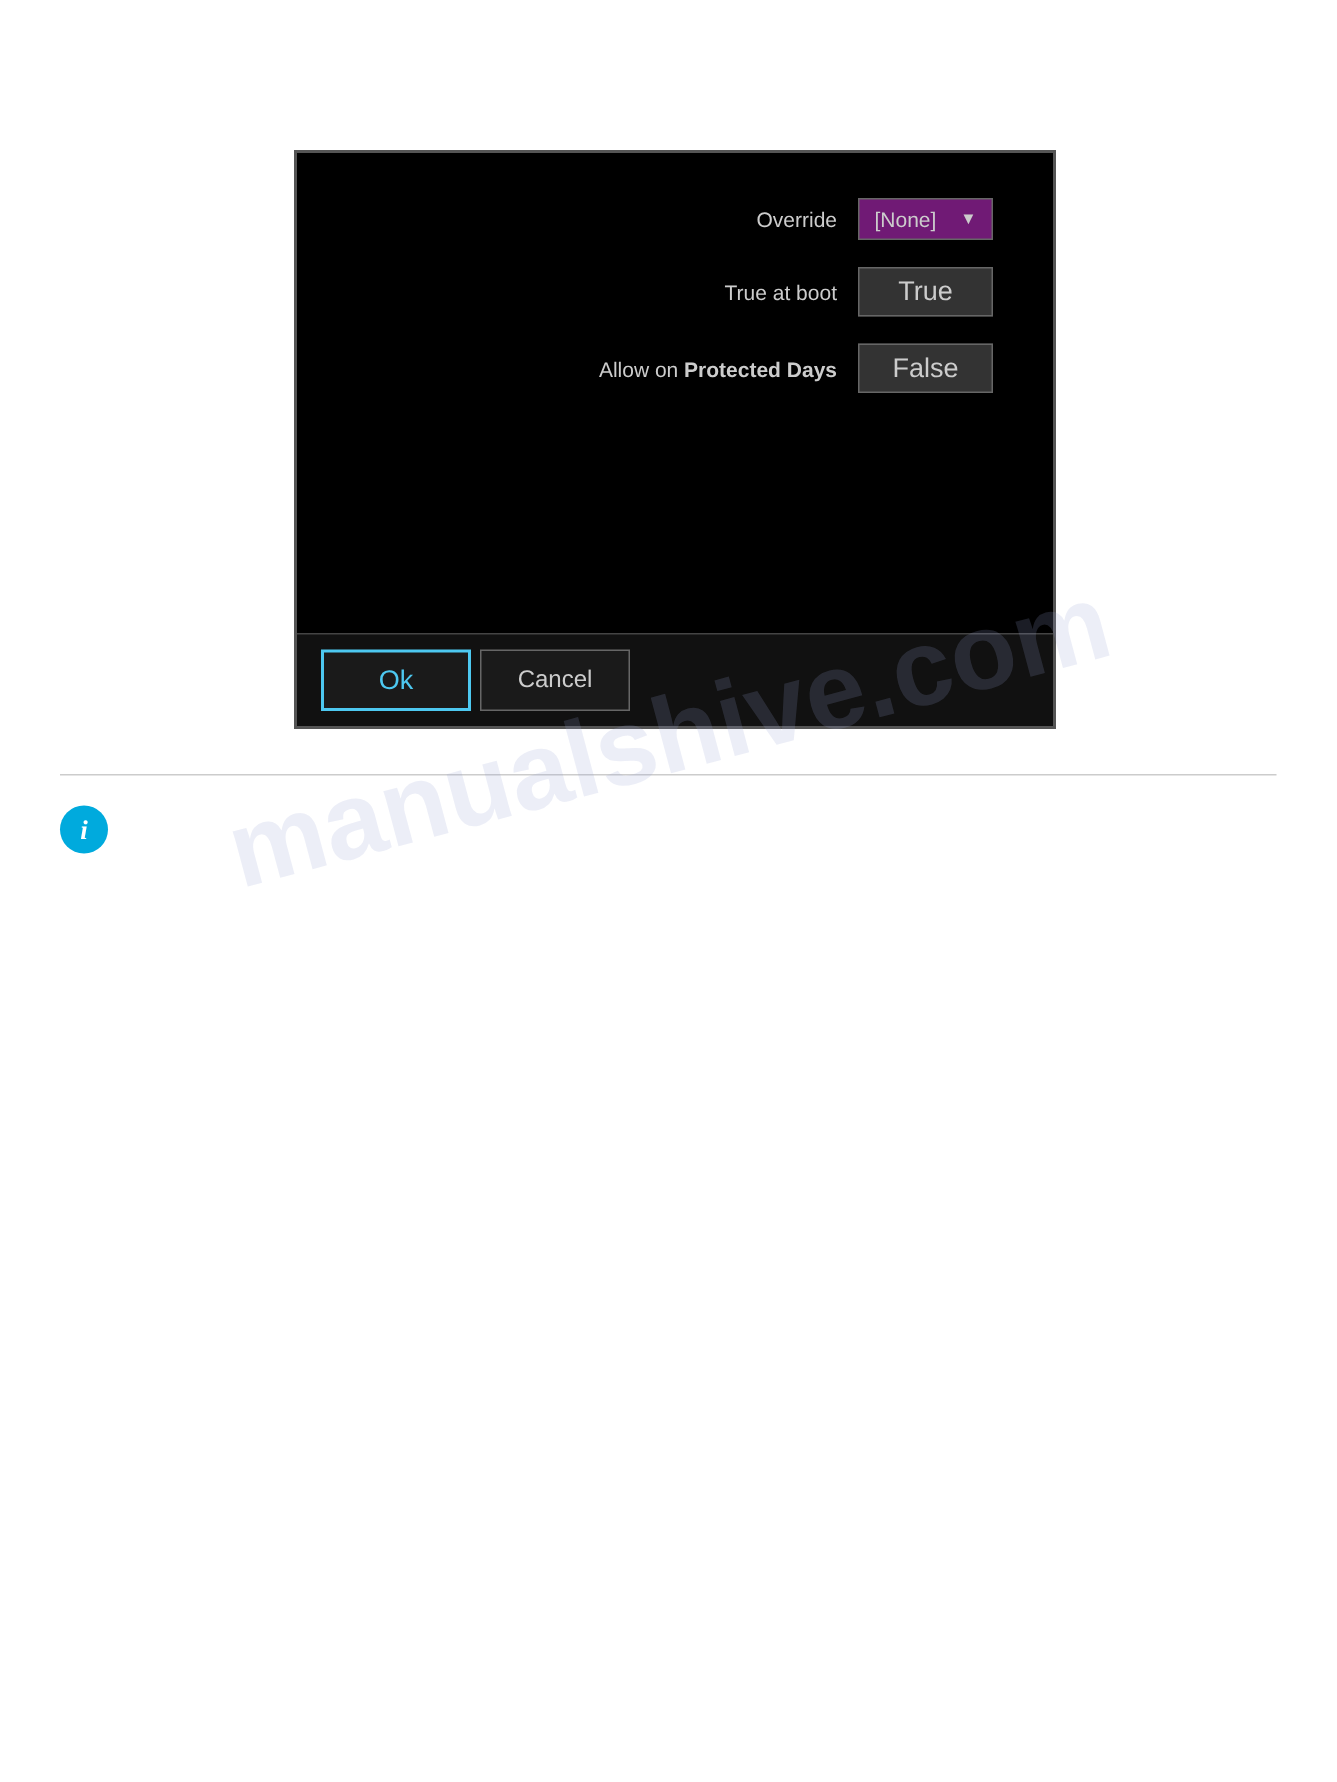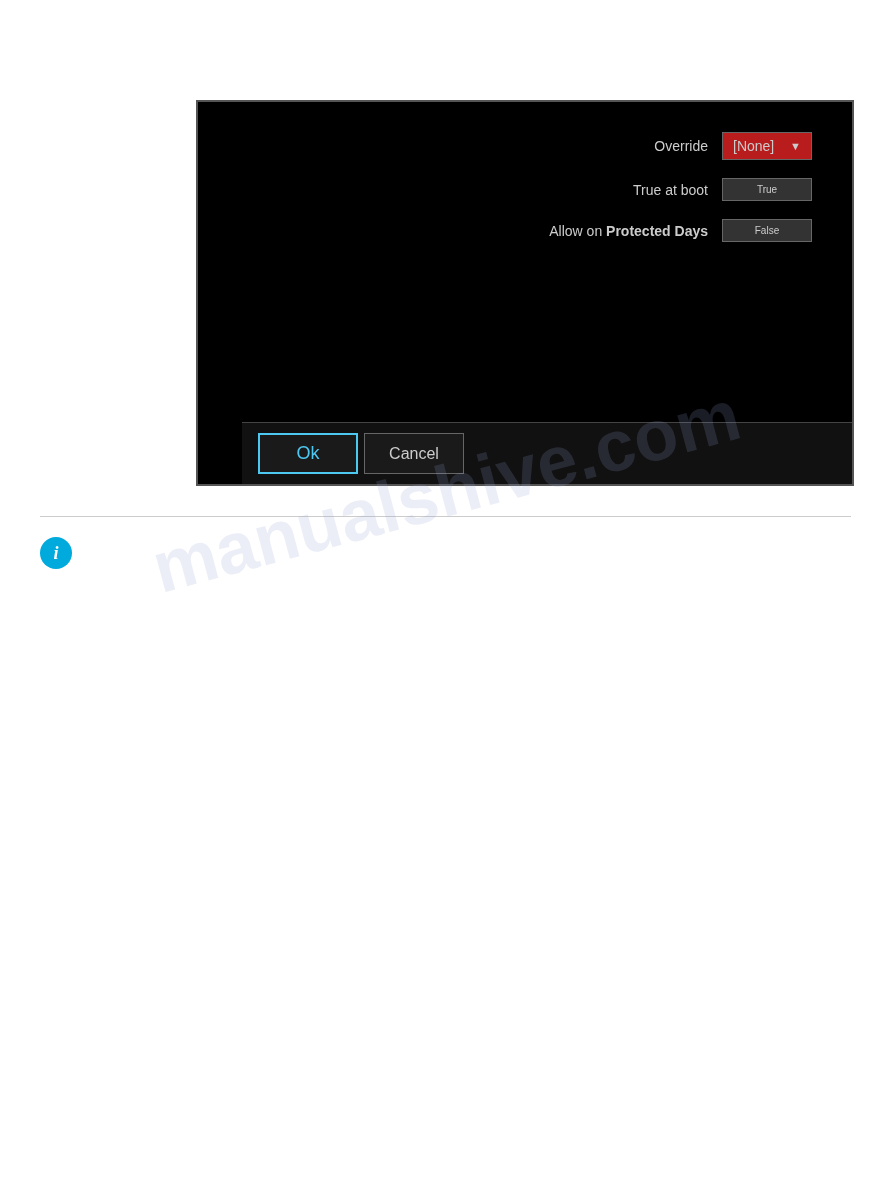--- a/index.html
+++ b/index.html
@@ -27,22 +27,21 @@
     
     .dialog-wrapper {
       margin: 0 auto;
       width: 590px;
       margin-left: 196px;
     }
 
     .dialog {
       background: #000000;
       border: 2px solid #555555;
-      width: 658px;
-      padding-left: 44px;
+      width: 508px;
     }
 
     .dialog-content {
       padding: 30px 40px 20px 40px;
       min-height: 320px;
     }
 
     .form-row {
       display: flex;
       align-items: center;
@@ -56,21 +55,21 @@
       text-align: right;
       margin-right: 14px;
       white-space: nowrap;
     }
 
     .form-label strong {
       font-weight: bold;
     }
 
     .form-control-select {
-      background: #b91c1c;
+      background: #701a75;
       color: #cccccc;
       border: 1px solid #666666;
       padding: 5px 10px;
       font-size: 14px;
       display: flex;
       align-items: center;
       cursor: pointer;
       min-width: 90px;
       justify-content: space-between;
     }
@@ -79,21 +78,21 @@
       margin-left: 8px;
       font-size: 11px;
       color: #cccccc;
     }
 
     .form-control-btn {
       background: #333333;
       color: #cccccc;
       border: 1px solid #666666;
       padding: 5px 0;
-      font-size: 10px;
+      font-size: 18px;
       text-align: center;
       min-width: 90px;
       cursor: pointer;
     }
 
     .dialog-footer {
       border-top: 1px solid #444444;
       background: #111111;
       padding: 10px 16px;
       display: flex;

